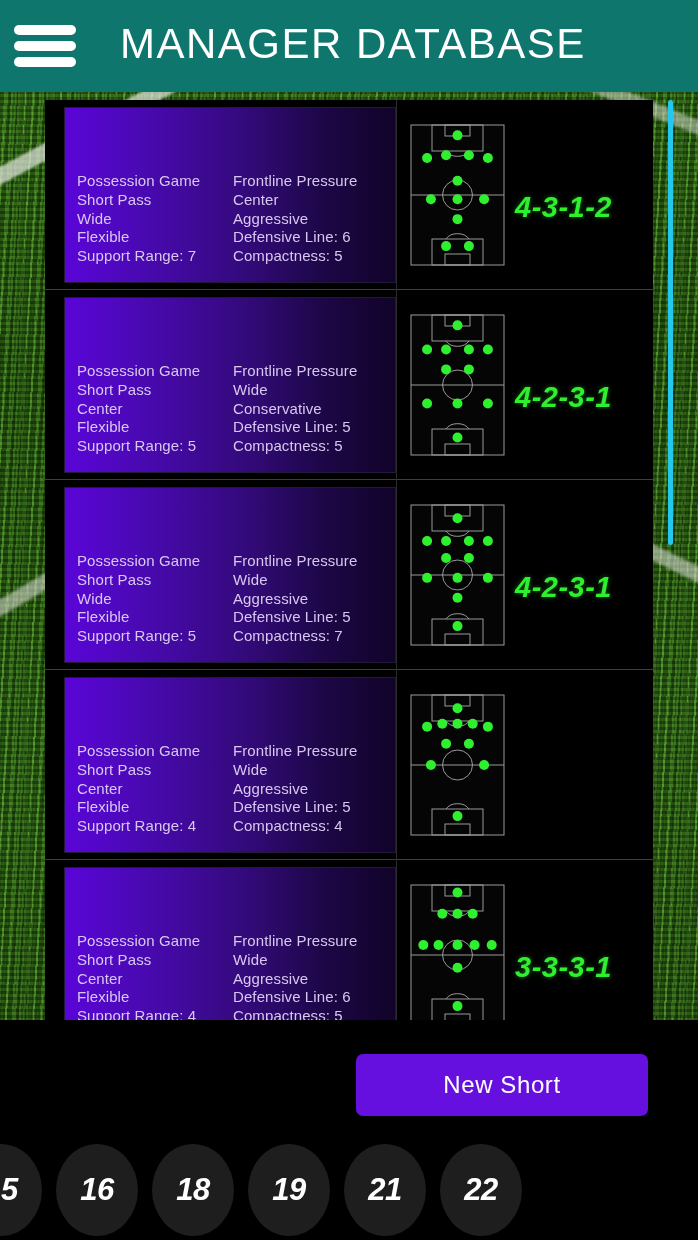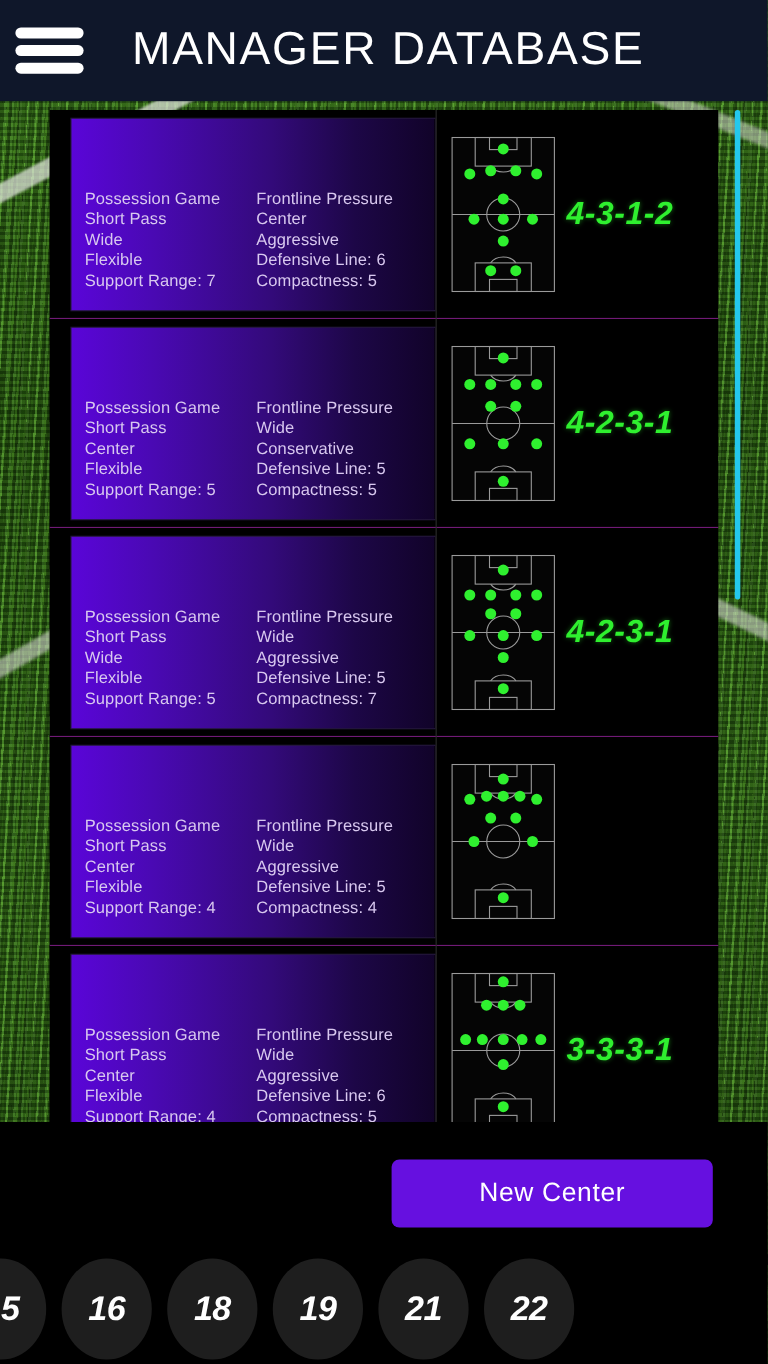--- a/index.html
+++ b/index.html
@@ -37,21 +37,21 @@
   }
   .pitch-line-d{
     position:absolute; left:520px; top:95px; width:230px; height:14px;
     background:rgba(225,228,220,.50);
     transform:rotate(22deg); filter:blur(1.5px); z-index:1;
   }
 
   
   .topbar{
     position:absolute; left:0; top:0; width:698px; height:92px;
-    background:#0f172a; z-index:20;
+    background:#0f766e; z-index:20;
   }
   .hamburger{
     position:absolute; left:14px; top:25px; width:62px; height:42px;
     display:flex; flex-direction:column; justify-content:space-between;
     cursor:pointer;
   }
   .hamburger span{ display:block; height:10px; background:#fff; border-radius:5px; }
   .app-title{
     position:absolute; left:120px; top:20px;
     font-size:42px; color:#fff; letter-spacing:1.5px;
@@ -91,21 +91,21 @@
 
   
   .pitch-wrap{
     position:absolute; left:365px; top:24px; width:95px; height:142px;
   }
   .pitch{
     position:absolute; left:0; top:0; width:95px; height:142px;
     display:block;
   }
   .formation-label{
-    position:absolute; left:470px; top:0; height:190px;
+    position:absolute; left:470px; top:12px; height:190px;
     display:flex; align-items:center;
     font-size:29px; font-weight:bold; font-style:italic;
     color:#2ff02f; letter-spacing:.5px;
     text-shadow:0 0 5px rgba(47,240,47,.45);
     white-space:nowrap;
   }
 
   
   .scrollbar-track{
     position:absolute; left:668px; top:100px; width:5px; height:920px; z-index:15;
@@ -396,21 +396,21 @@
         <div class="formation-label">3-3-3-1</div>
       </div>
     </div>
 </div>
 
 <div class="scrollbar-track">
   <div class="scrollbar-thumb"></div>
 </div>
 
 <div class="bottombar">
-  <button class="new-search-btn">New Center</button>
+  <button class="new-search-btn">New Short</button>
 </div>
 
 <div class="pager">
   <div class="pager-strip" id="pager-strip">
       <div class="page-num">15</div>
       <div class="page-num">16</div>
       <div class="page-num">18</div>
       <div class="page-num">19</div>
       <div class="page-num">21</div>
       <div class="page-num">22</div>

